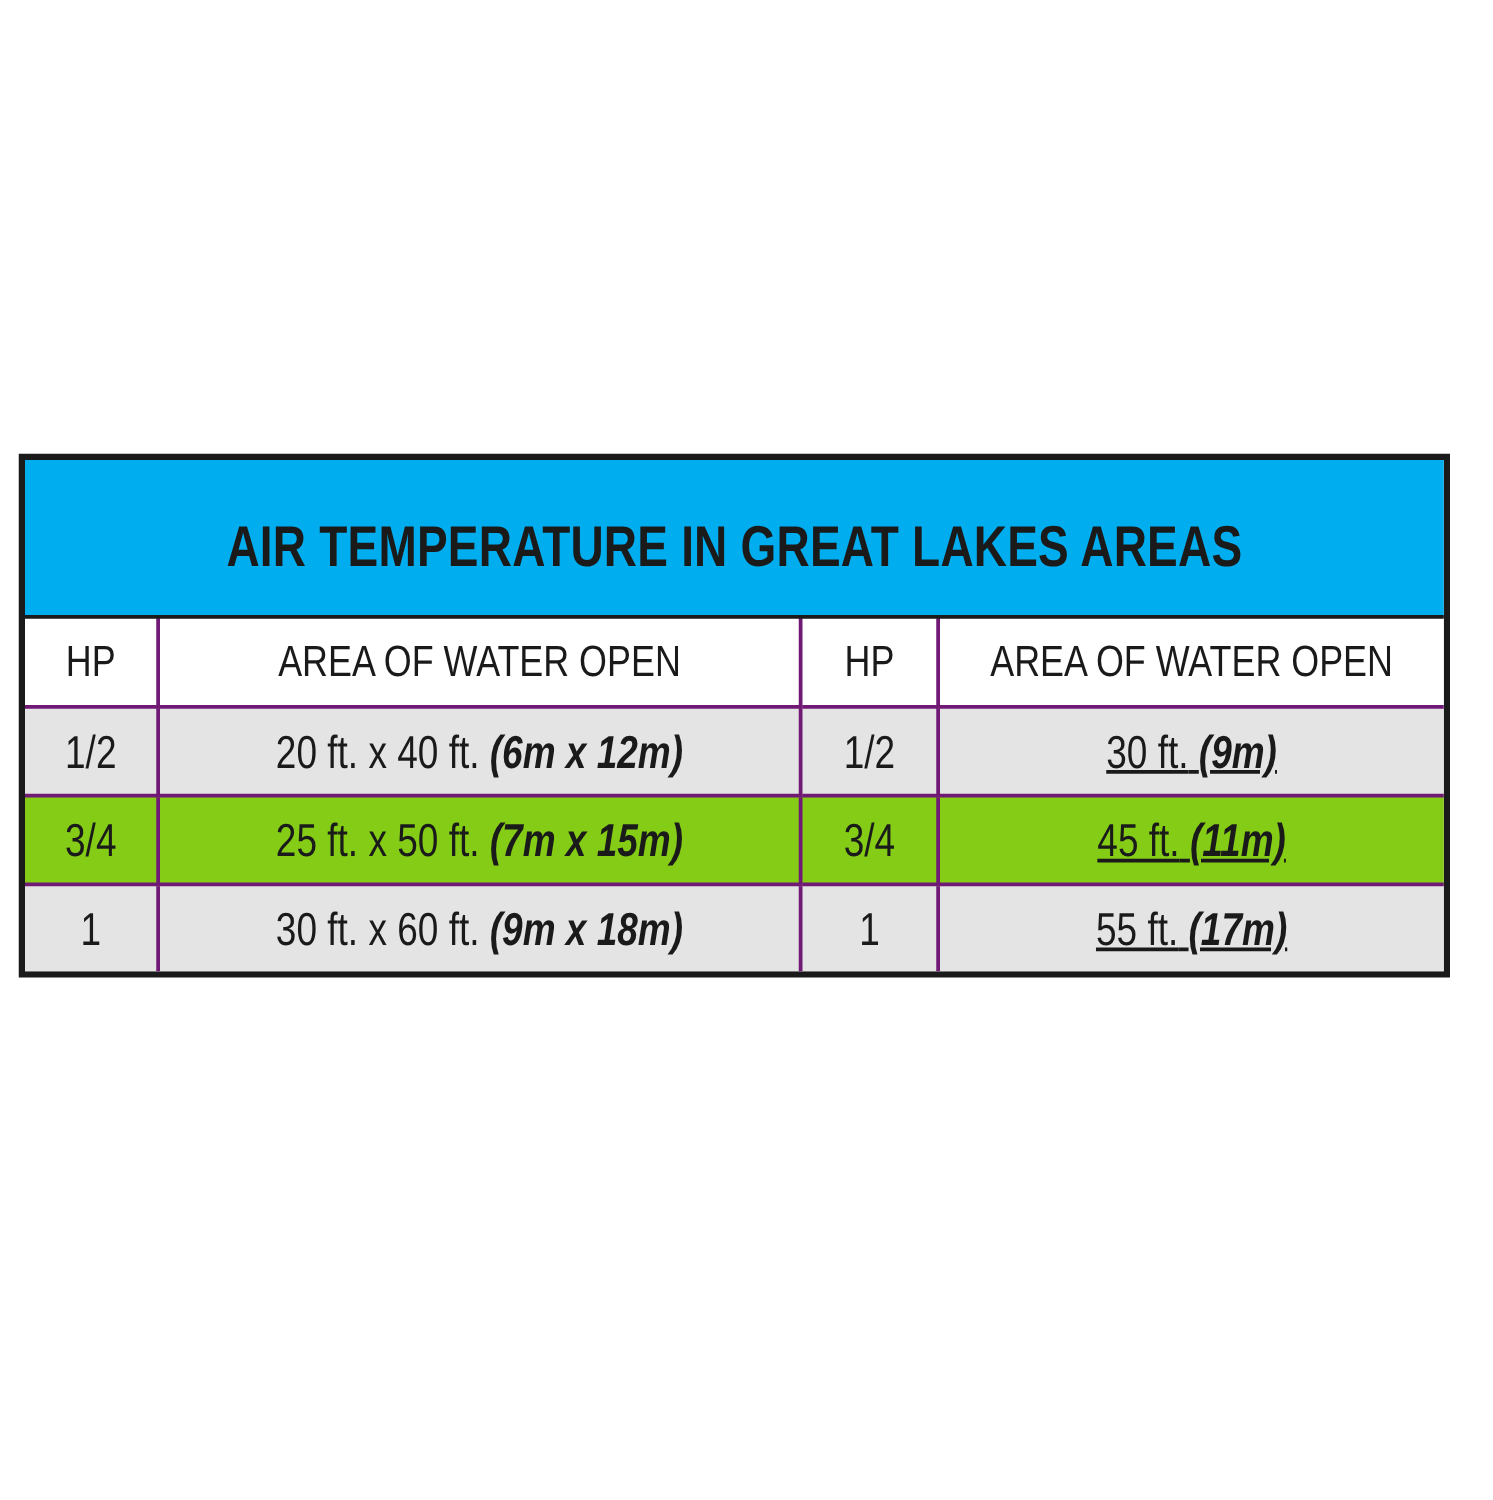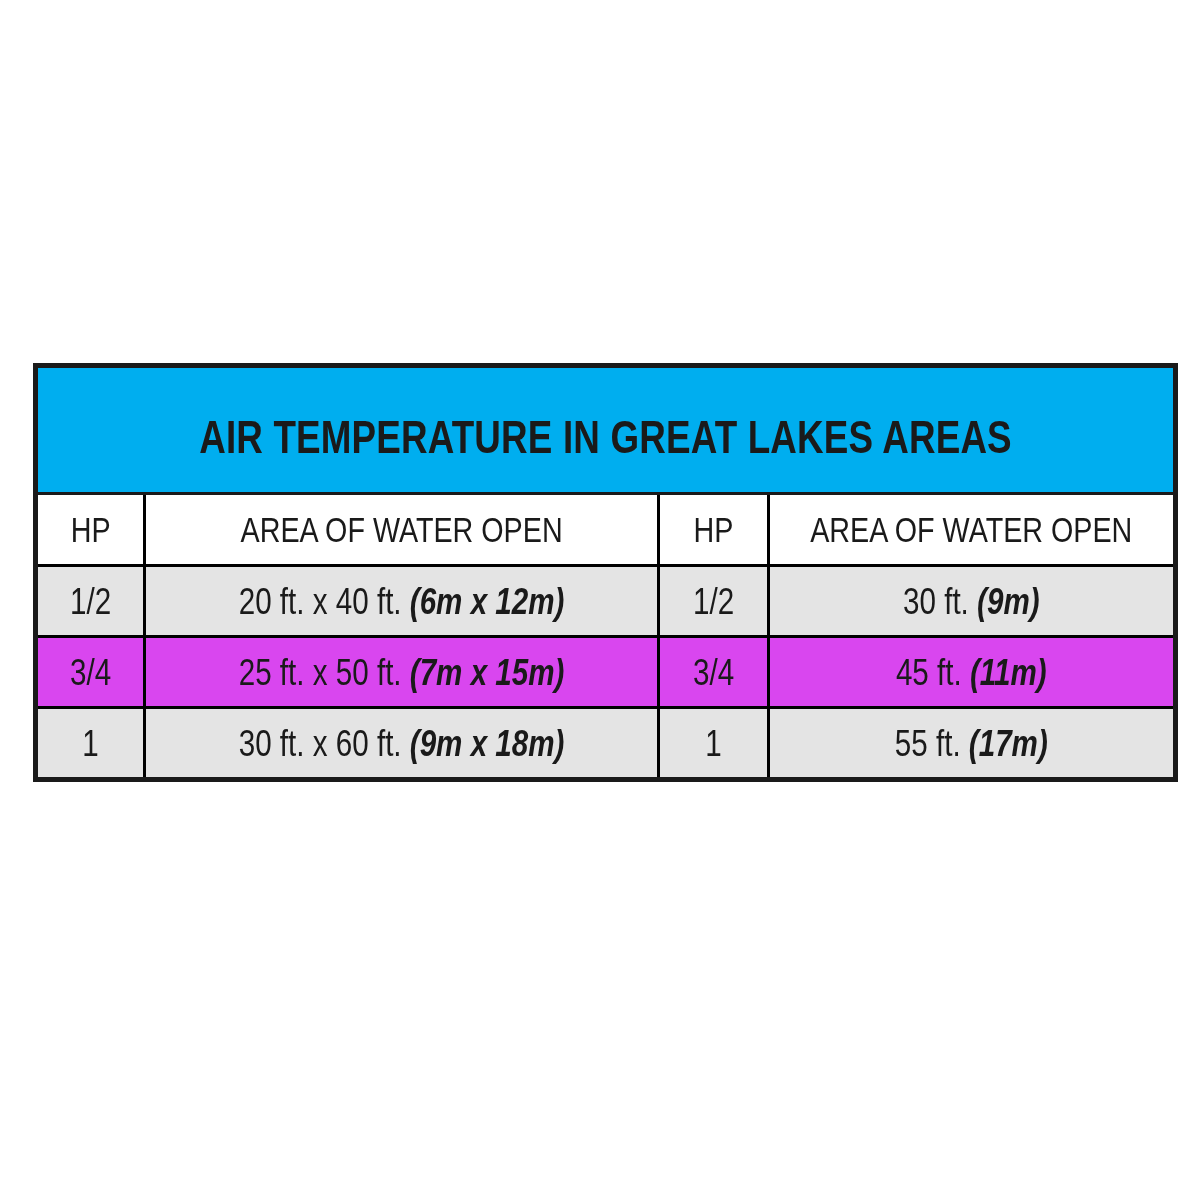--- a/index.html
+++ b/index.html
@@ -11,36 +11,36 @@
     height: 1200px;
     background: #ffffff;
     font-family: "Liberation Sans", sans-serif;
     overflow: hidden;
     position: relative;
   }
 
   
   #spec-table {
     position: absolute;
-    left: 33px;
+    left: 15px;
     top: 363px;
     width: 1145px;
     box-sizing: border-box;
     border: 5px solid #1a1a1a;
     background: #ffffff;
   }
 
   table.grid {
     width: 100%;
     border-collapse: collapse;
     table-layout: fixed;
   }
 
   table.grid td {
-    border: 3px solid #000000;
+    border: 3px solid #701a75;
     padding: 0;
     text-align: center;
     vertical-align: middle;
     color: #1a1a1a;
   }
 
   
   .title-cell {
     background: #00AEEF;
     height: 124px;
@@ -89,25 +89,25 @@
     font-weight: normal;
     transform: scaleX(0.82);
     transform-origin: center center;
     white-space: nowrap;
     line-height: 1;
   }
 
   
   .data-cell {
     height: 68px;
-    background: #d946ef;
+    background: #84cc16;
   }
   tr.shaded .data-cell { background: #E4E4E4; text-align: center; }
   .data-cell.edge-left { border-left: none !important; }
-  .data-cell.edge-right { border-right: none !important; }
+  .data-cell.edge-right { border-right: none !important; text-decoration: underline; }
   tr.last-row .data-cell { border-bottom: none !important; }
 
   .data-text {
     font-size: 37px;
     font-weight: normal;
     transform: scaleX(0.80);
     transform-origin: center center;
     white-space: nowrap;
     line-height: 1;
   }

